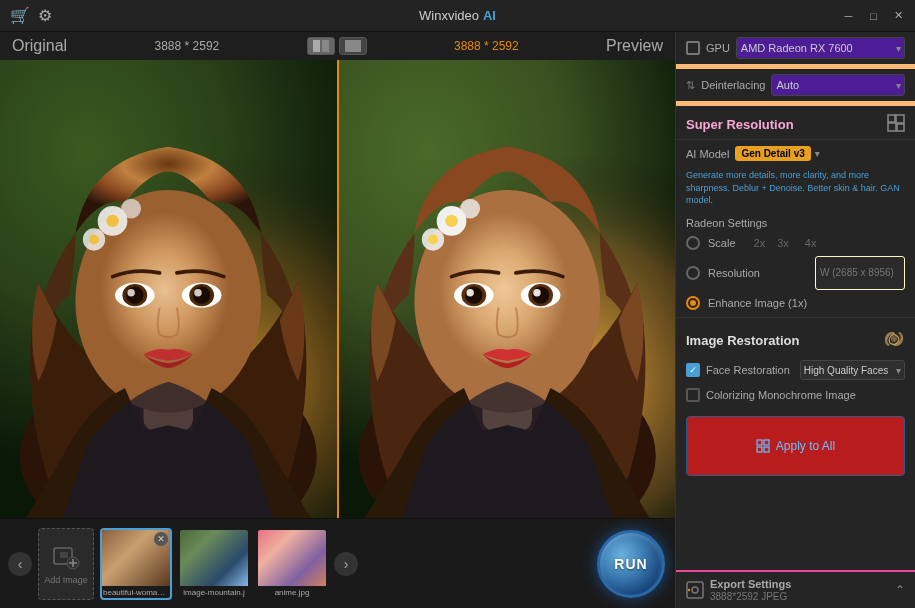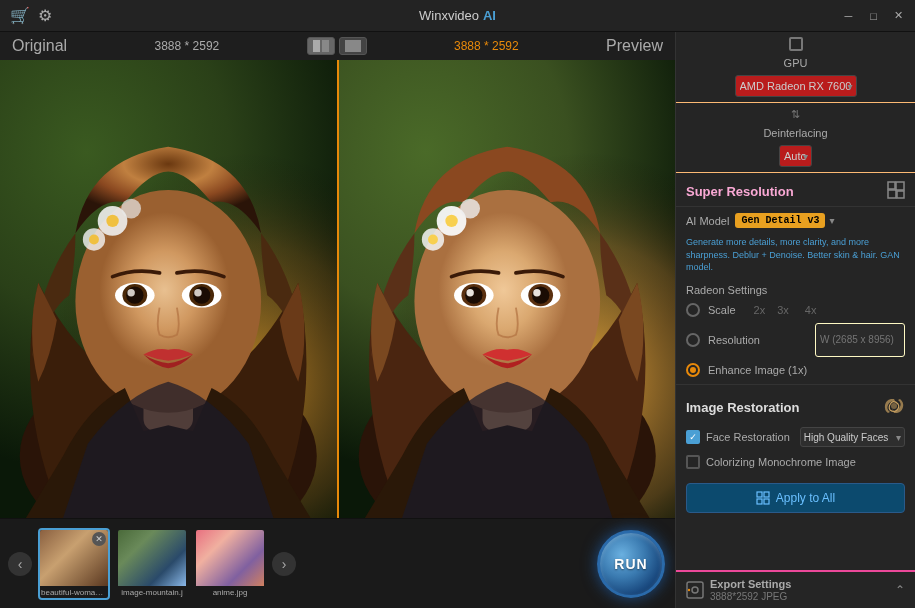--- a/index.html
+++ b/index.html
@@ -264,37 +264,36 @@
     .right-panel::-webkit-scrollbar-thumb {
       background: #555;
       border-radius: 2px;
     }
 
     .panel-row {
       display: flex;
       align-items: center;
       padding: 5px 10px;
       gap: 6px;
-      border-bottom: 1px solid #fdba74;
-      flex-direction: column;
+      border-bottom: 5px solid #fdba74;
     }
 
     .panel-label {
       font-size: 11px;
       color: #aaa;
       white-space: nowrap;
     }
 
     .select-wrapper {
       flex: 1;
       position: relative;
     }
     .select-wrapper select {
       width: 100%;
-      background: #b91c1c;
+      background: #4c1d95;
       border: 1px solid #444;
       border-radius: 3px;
       color: #ccc;
       font-size: 11px;
       padding: 2px 4px 2px 4px;
       appearance: none;
       cursor: pointer;
       height: 22px;
     }
     .select-wrapper::after {
@@ -343,21 +342,20 @@
       gap: 4px;
     }
     .gen-detail-badge {
       background: #e8a020;
       color: #000;
       font-size: 10px;
       font-weight: bold;
       padding: 2px 6px;
       border-radius: 3px;
       white-space: nowrap;
-      font-family: Liberation Mono, monospace;
     }
 
     .model-desc {
       font-size: 9px;
       color: #4a9fd4;
       padding: 2px 10px 6px;
       line-height: 1.4;
     }
 
     .model-settings-label {
@@ -461,26 +459,26 @@
       color: #fff;
       font-size: 9px;
     }
     .checkbox-label {
       font-size: 11px;
       color: #aaa;
     }
 
     .apply-btn {
       margin: 10px;
-      background: #0c4a6e;
+      background: #b91c1c;
       border: 1px solid #2a5a8a;
       border-radius: 4px;
       color: #6abfff;
       font-size: 12px;
-      padding: 7px 12px;
+      padding: 22px 12px;
       cursor: pointer;
       display: flex;
       align-items: center;
       justify-content: center;
       gap: 6px;
     }
 
     .export-row {
       display: flex;
       align-items: center;
@@ -746,20 +744,32 @@
             <path d="M100 310 Q130 270 165 260 Q200 270 230 310 L250 370 L80 370Z" fill="#1a1a2a" opacity="0.7"></path>
           </svg>
         </div>
       </div>
     </div>
 
     <div class="bottom-area">
       <div class="bottom-strip">
         <button class="strip-nav-btn">‹</button>
 
+        <div class="add-image-btn">
+          <div style="position:relative;width:30px;height:30px;display:flex;align-items:center;justify-content:center;">
+            <svg width="28" height="28" viewBox="0 0 28 28">
+              <rect x="2" y="4" width="18" height="16" rx="2" fill="none" stroke="#666" stroke-width="1.5"></rect>
+              <rect x="8" y="8" width="8" height="6" rx="1" fill="#444"></rect>
+              <circle cx="21" cy="19" r="6" fill="#333" stroke="#555" stroke-width="1"></circle>
+              <line x1="21" y1="15" x2="21" y2="23" stroke="#888" stroke-width="1.5"></line>
+              <line x1="17" y1="19" x2="25" y2="19" stroke="#888" stroke-width="1.5"></line>
+            </svg>
+          </div>
+          <span class="label">Add Image</span>
+        </div>
 
         <div class="thumbnails-row">
 
           <div class="thumbnail selected">
             <div class="thumb-woman" style="width:100%;height:56px;"></div>
             <div class="thumb-label">beautiful-woman-...</div>
             <div class="close-btn">✕</div>
           </div>
 
           <div class="thumbnail">

